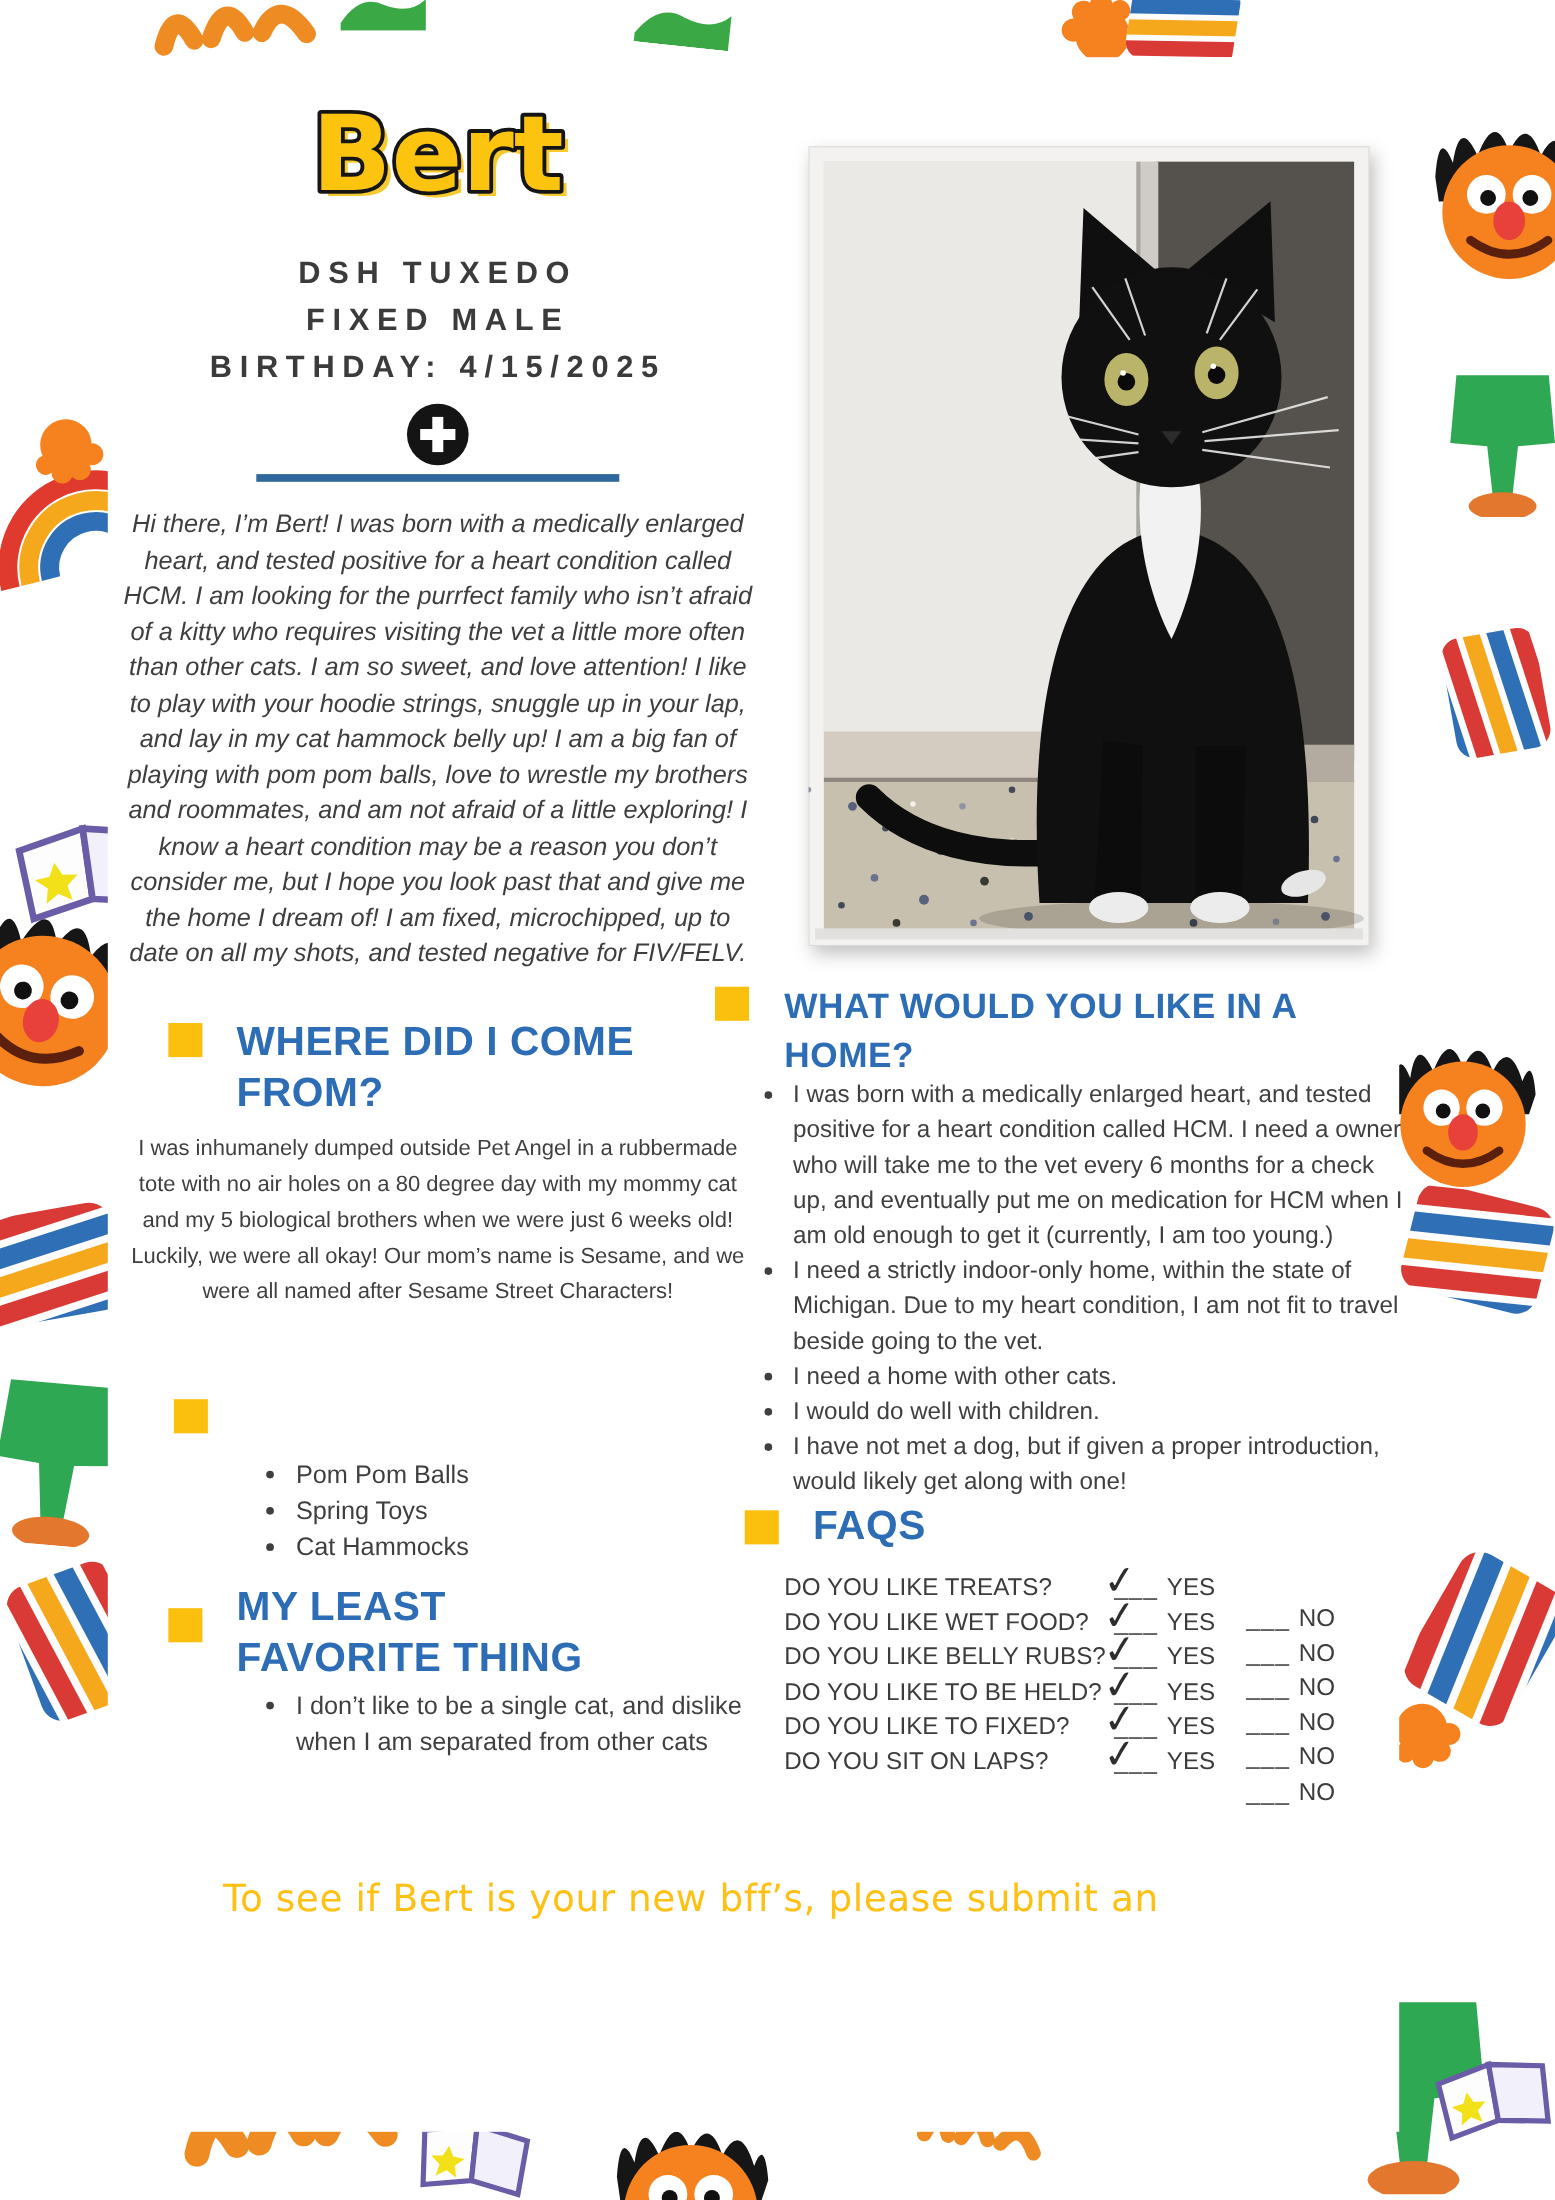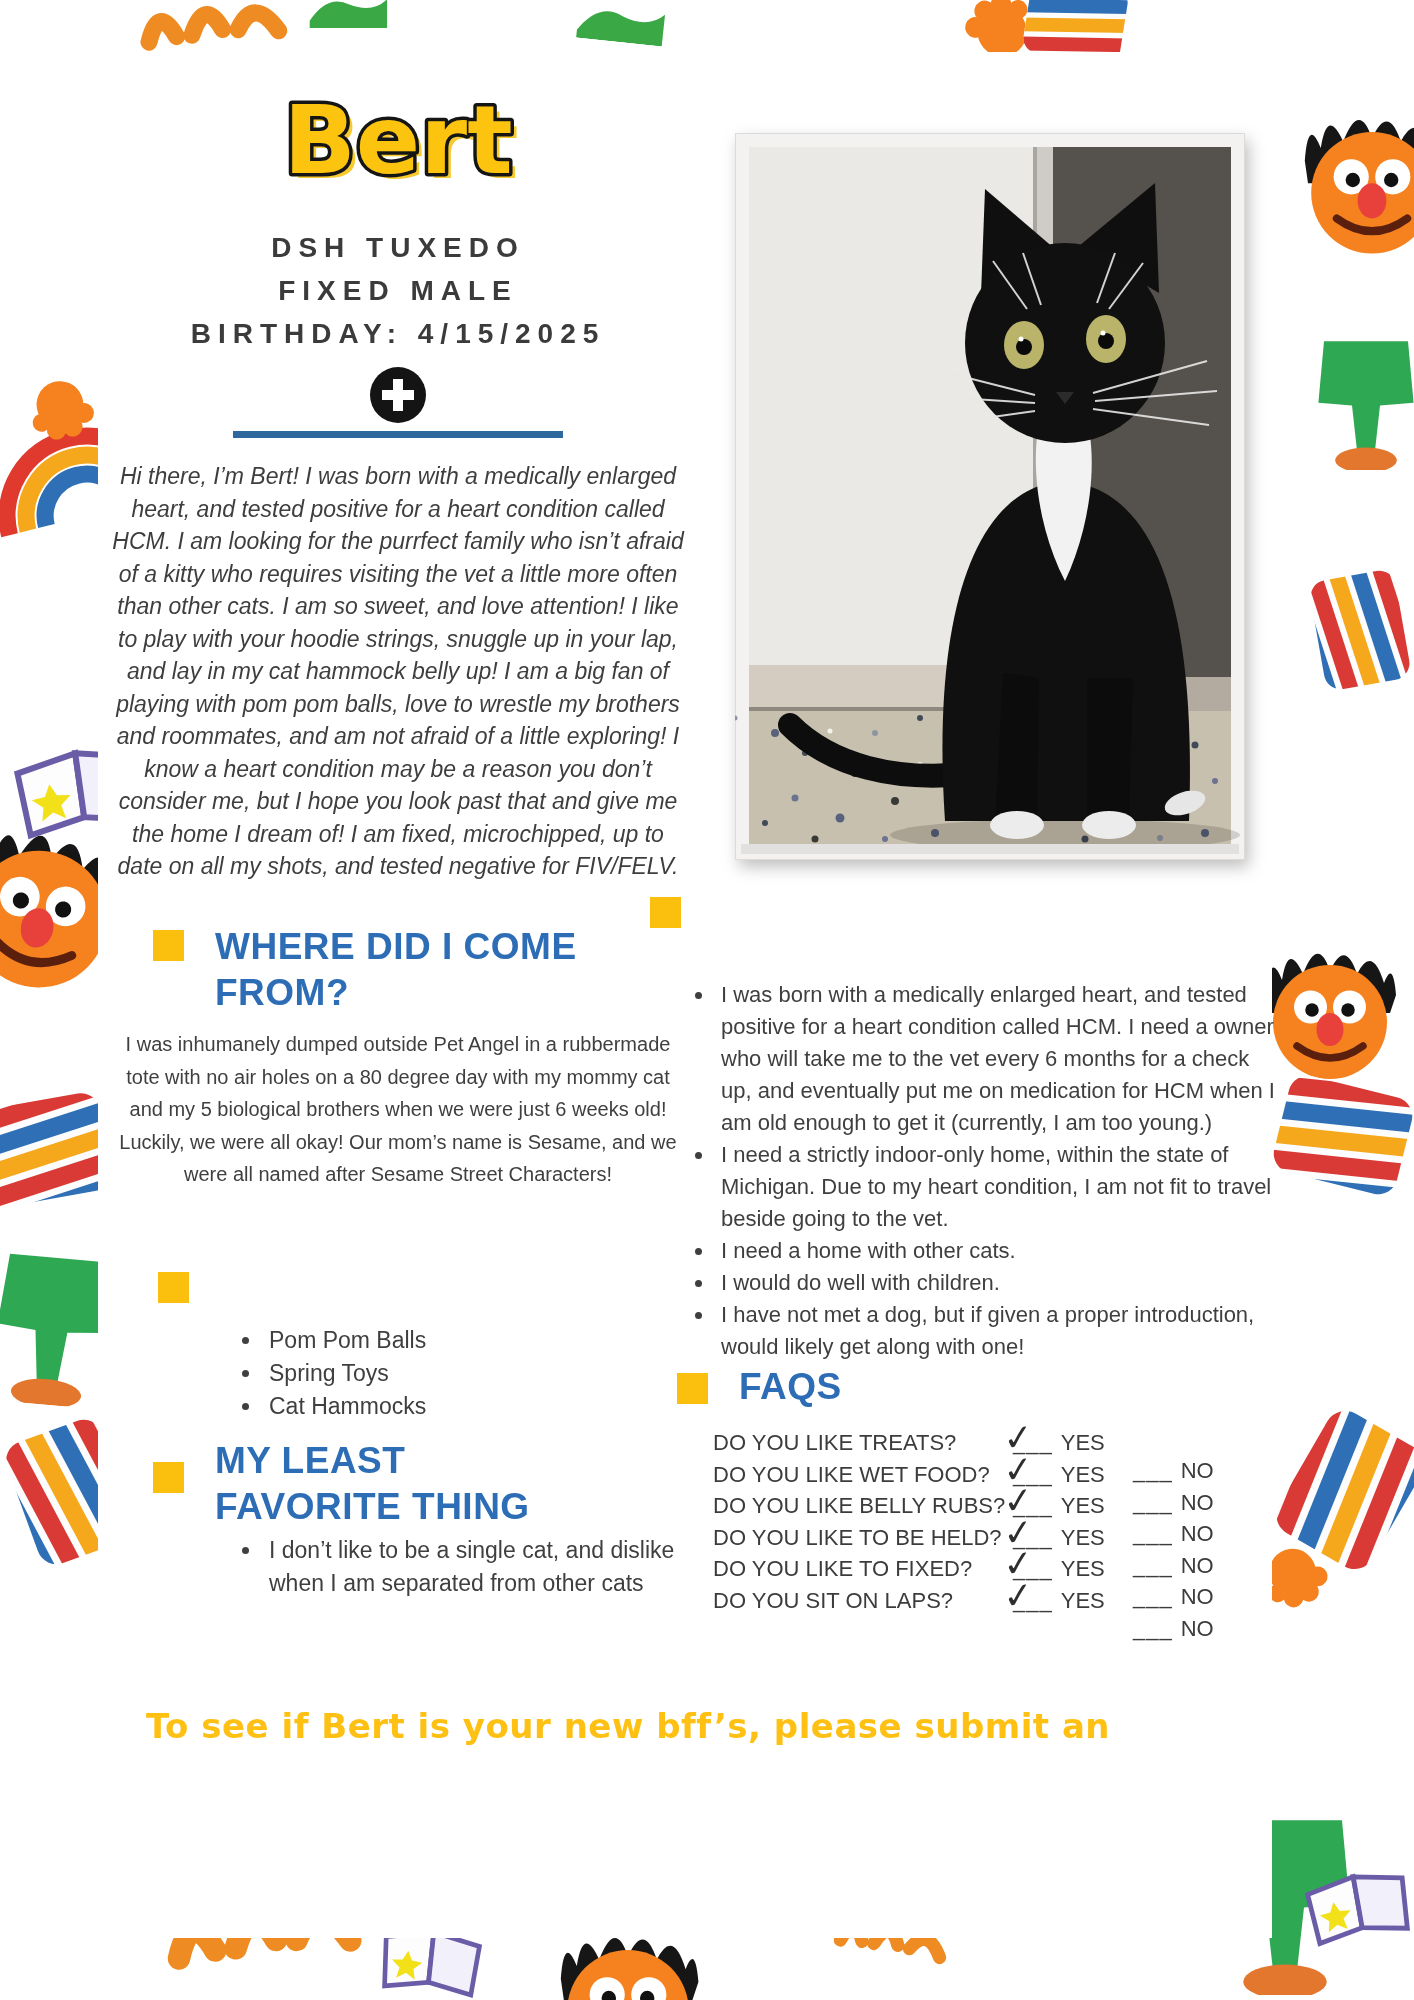--- a/index.html
+++ b/index.html
@@ -65,21 +65,21 @@
   .lbl{margin-left:8px;color:#3c3c3c;}
   .check{
     position:absolute;left:-10px;top:-13px;font-size:36px;font-weight:bold;
     color:#2e2e2e;transform:rotate(-6deg);font-family:"DejaVu Sans",sans-serif;
   }
   
   .photo-wrap{filter:drop-shadow(4px 7px 8px rgba(0,0,0,0.25));}
   
   .cta{
     position:absolute;left:0;top:1642px;width:1060px;text-align:center;
-    color:#fdc013;font-weight:bold;font-size:34px;line-height:64px;
+    color:#fdc013;font-weight:normal;font-size:34px;line-height:64px;
     font-family:"DejaVu Sans", sans-serif;letter-spacing:0.5px;
   }
 </style>
 </head>
 <body>
 
 <svg width="0" height="0" style="position:absolute">
   <defs>
     <symbol id="sym-ernie" viewBox="0 0 100 100">
       <path d="M8,38 Q10,10 18,30 Q22,4 32,26 Q42,0 50,24 Q60,2 68,26 Q78,6 86,32 Q92,16 94,40 L90,52 L10,52 Z" fill="#161616"></path>
@@ -333,20 +333,21 @@
             <path d="M306,172 L288,120" fill="none"></path>
           <path d="M362,170 L380,120" fill="none"></path>
             <path d="M374,176 L408,130" fill="none"></path>
         </g>
       </g>
       <rect x="6" y="711" width="498" height="10" fill="#e2e1df"></rect>
     </svg>
   </div>
 
   <div class="sq abs" style="left:552px;top:845px"></div>
+  <h2 class="head-r abs" style="left:615px;top:840px;width:470px">WHAT WOULD YOU LIKE IN A HOME?</h2>
   <ul class="home-list abs" style="left:587px;top:927px;width:560px">
     <li>I was born with a medically enlarged heart, and tested positive for a heart condition called HCM. I need a owner who will take me to the vet every 6 months for a check up, and eventually put me on medication for HCM when I am old enough to get it (currently, I am too young.)</li>
     <li>I need a strictly indoor-only home, within the state of Michigan. Due to my heart condition, I am not fit to travel beside going to the vet.</li>
     <li>I need a home with other cats.</li>
     <li>I would do well with children.</li>
     <li>I have not met a dog, but if given a proper introduction, would likely get along with one!</li>
   </ul>
 
   <div class="sq abs" style="left:579px;top:1321px"></div>
   <h2 class="abs" style="left:641px;top:1312px;font-size:37px;line-height:46px">FAQS</h2>

